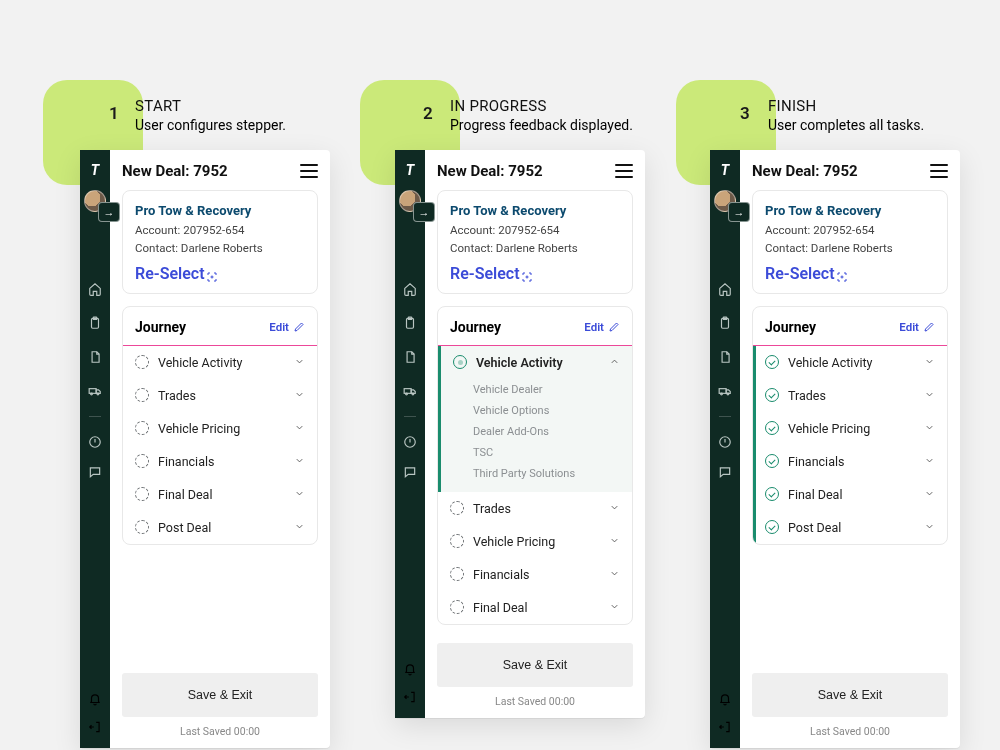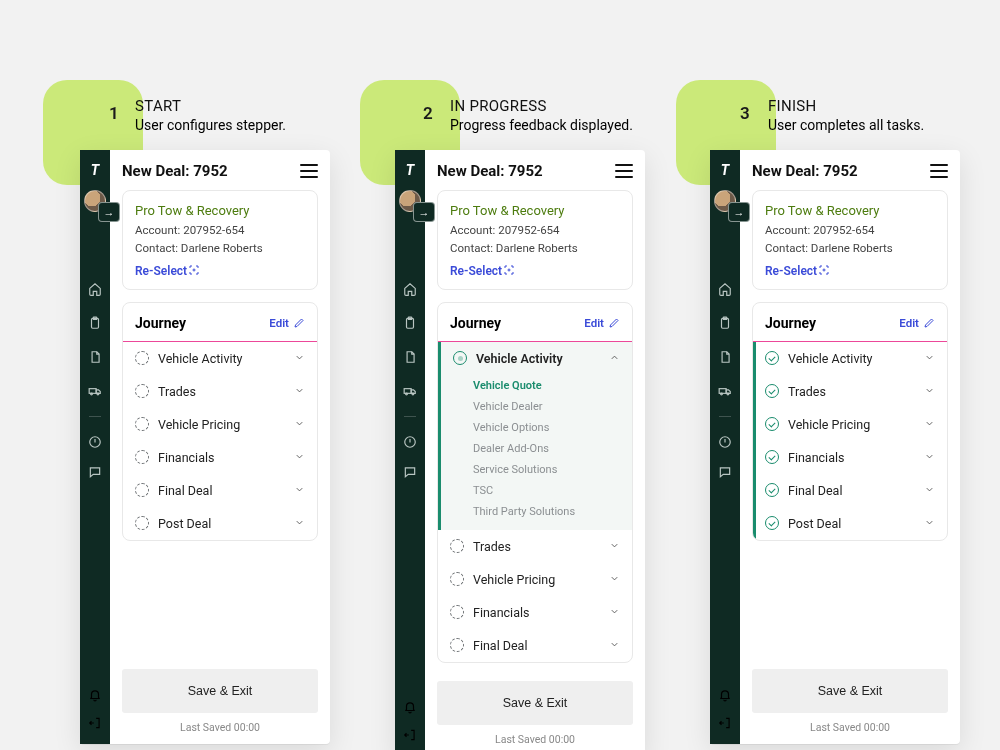--- a/index.html
+++ b/index.html
@@ -88,23 +88,23 @@
   .menu-btn { width: 18px; height: 14px; display: flex; flex-direction: column; justify-content: space-between; cursor: pointer; }
   .menu-btn span { height: 2px; background: #111; border-radius: 1px; }
 
   .card {
     background: #fff;
     border: 1px solid #e8e8e8;
     border-radius: 8px;
     padding: 12px 12px 10px 12px;
     margin-bottom: 12px;
   }
-  .company { font-size: 13px; font-weight: 400; color: #4d7c0f; margin-bottom: 4px; }
+  .company { font-size: 13px; font-weight: 700; color: #0c4a6e; margin-bottom: 4px; }
   .meta { font-size: 11.5px; color: #444; line-height: 1.55; }
-  .reselect { display: inline-flex; align-items: flex-start; gap: 1px; margin-top: 6px; color: #3b4bd8; font-size: 12px; font-weight: 600; cursor: pointer; }
+  .reselect { display: inline-flex; align-items: flex-end; gap: 1px; margin-top: 6px; color: #3b4bd8; font-size: 16px; font-weight: 600; cursor: pointer; }
   .reselect svg { color: #3b4bd8; }
 
   .journey-card { padding: 0; overflow: hidden; }
   .journey-head {
     display: flex; align-items: center; justify-content: space-between;
     padding: 12px 12px 10px 12px;
     border-bottom: 1px solid #ec4899;
   }
   .journey-title { font-size: 14px; font-weight: 700; }
   .edit-link { display: inline-flex; align-items: center; gap: 4px; color: #3b4bd8; font-size: 11.5px; font-weight: 600; cursor: pointer; }
@@ -446,25 +446,23 @@
                 <div class="step-row">
                   <div class="left">
                     <span class="status-prog"></span>
                     <span class="label">Vehicle Activity</span>
                   </div>
                   <span class="chev"><svg width="11" height="11" viewBox="0 0 24 24" fill="none" stroke="currentColor" stroke-width="2">
                       <path d="M6 15l6-6 6 6"></path>
                     </svg></span>
                 </div>
                 <div class="sublist">
-                  <div class="item active">Vehicle Quote</div>
                   <div class="item">Vehicle Dealer</div>
                   <div class="item">Vehicle Options</div>
                   <div class="item">Dealer Add-Ons</div>
-                  <div class="item">Service Solutions</div>
                   <div class="item">TSC</div>
                   <div class="item">Third Party Solutions</div>
                 </div>
               </div>
               <div class="step-row">
                 <div class="left">
                   <span class="status-dotted"></span>
                   <span class="label">Trades</span>
                 </div>
                 <span class="chev"><svg width="11" height="11" viewBox="0 0 24 24" fill="none" stroke="currentColor" stroke-width="2">

